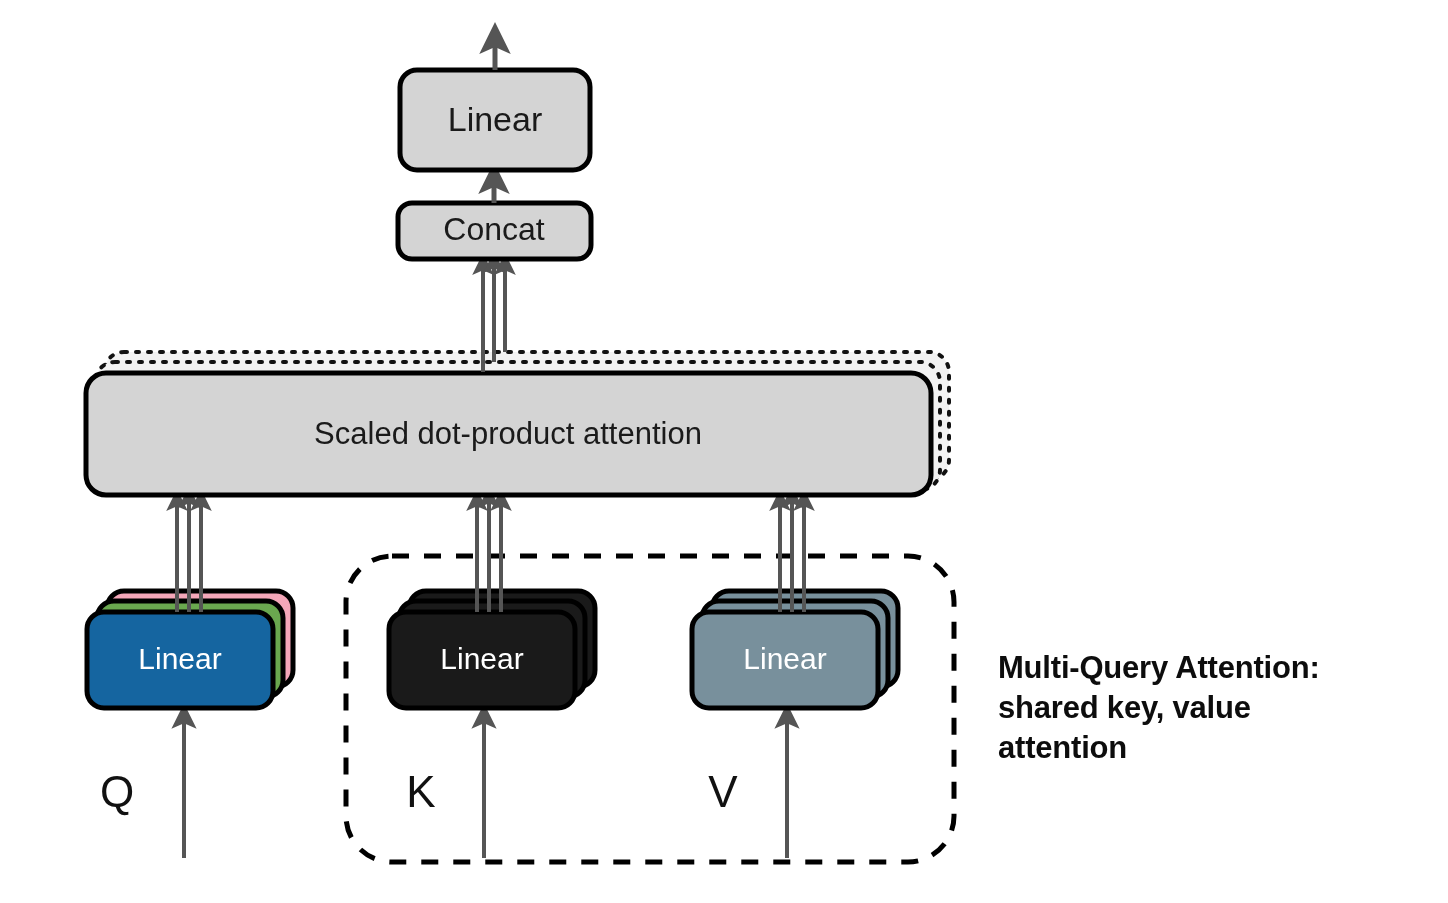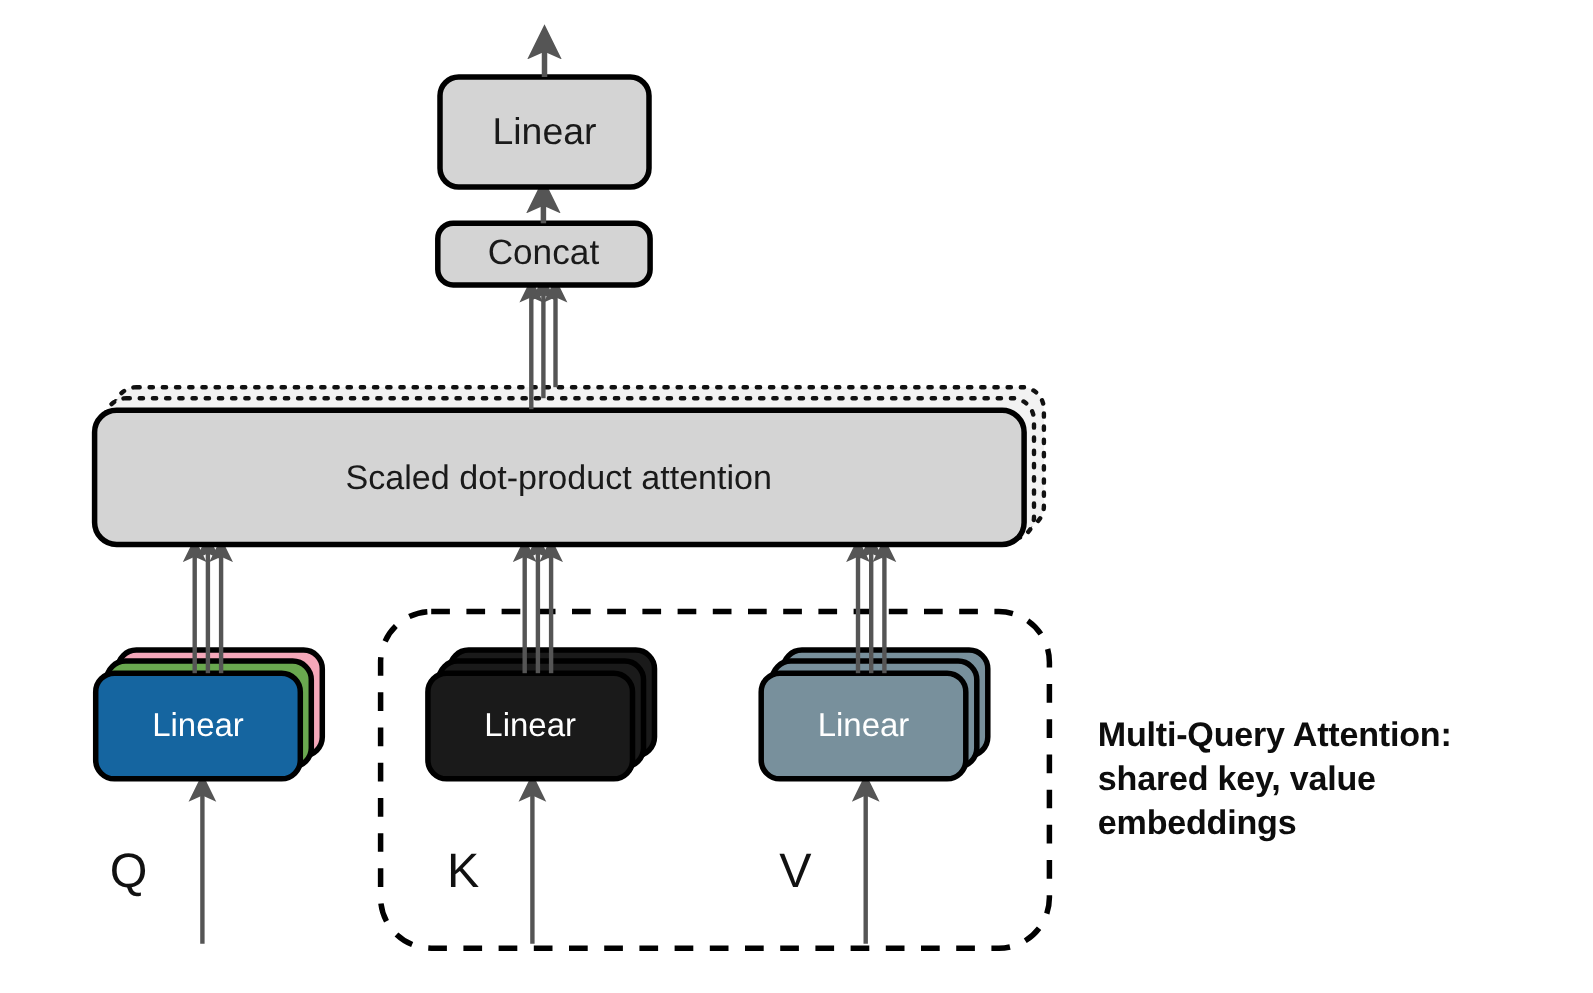--- a/index.html
+++ b/index.html
@@ -136,15 +136,15 @@
     <g>
       <rect x="400" y="70" width="190" height="100" rx="17" ry="17" fill="#d4d4d4" stroke="#000000" stroke-width="5"></rect>
       <text class="box-label label-dark" x="495" y="122" font-size="34">Linear</text>
     </g>
 
     <line x1="495" y1="70" x2="495" y2="38" stroke="#555555" stroke-width="5" marker-end="url(#arrowGray)"></line>
   </svg>
 
   <div class="annotation-text" style="left:998px; top:648px; width:400px;">Multi-Query Attention:
 shared key, value
-embeddings</div>
+attention</div>
 
 </div>
 
 </body></html>

